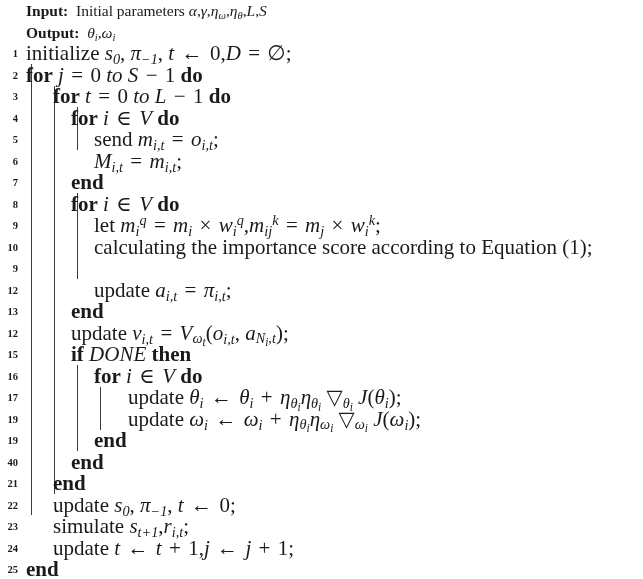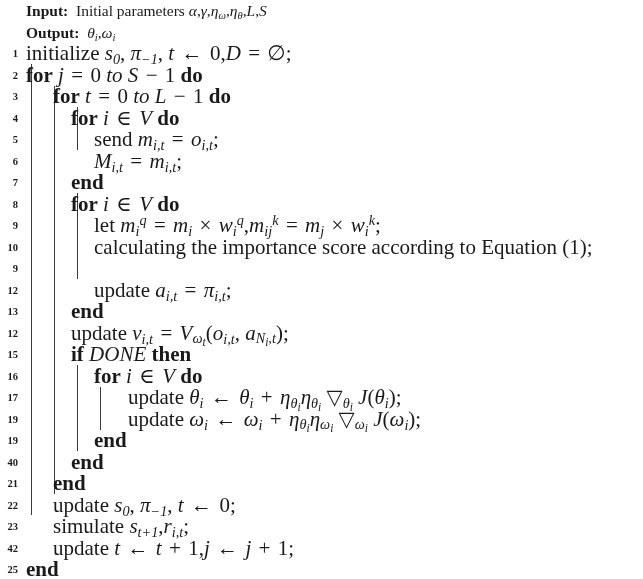--- a/index.html
+++ b/index.html
@@ -245,21 +245,21 @@
       <span class="lineno">22</span>
       <span class="code ind1"><span class="up">update</span> <span class="it">s</span><sub>0</sub>, <span class="it">π</span><sub>−1</sub>, <span class="it">t</span> <span class="op">←</span> 0;</span>
     </div>
 
     <div class="row">
       <span class="lineno">23</span>
       <span class="code ind1"><span class="up">simulate</span> <span class="it">s</span><sub>t+1</sub>,<span class="it">r</span><sub>i,t</sub>;</span>
     </div>
 
     <div class="row">
-      <span class="lineno">42</span>
+      <span class="lineno">24</span>
       <span class="code ind1"><span class="up">update</span> <span class="it">t</span> <span class="op">←</span> <span class="it">t</span> <span class="op">+</span> 1,<span class="it">j</span> <span class="op">←</span> <span class="it">j</span> <span class="op">+</span> 1;</span>
     </div>
 
     <div class="row">
       <span class="lineno">25</span>
       <span class="code ind0 kw">end</span>
     </div>
 
   </div>
 

